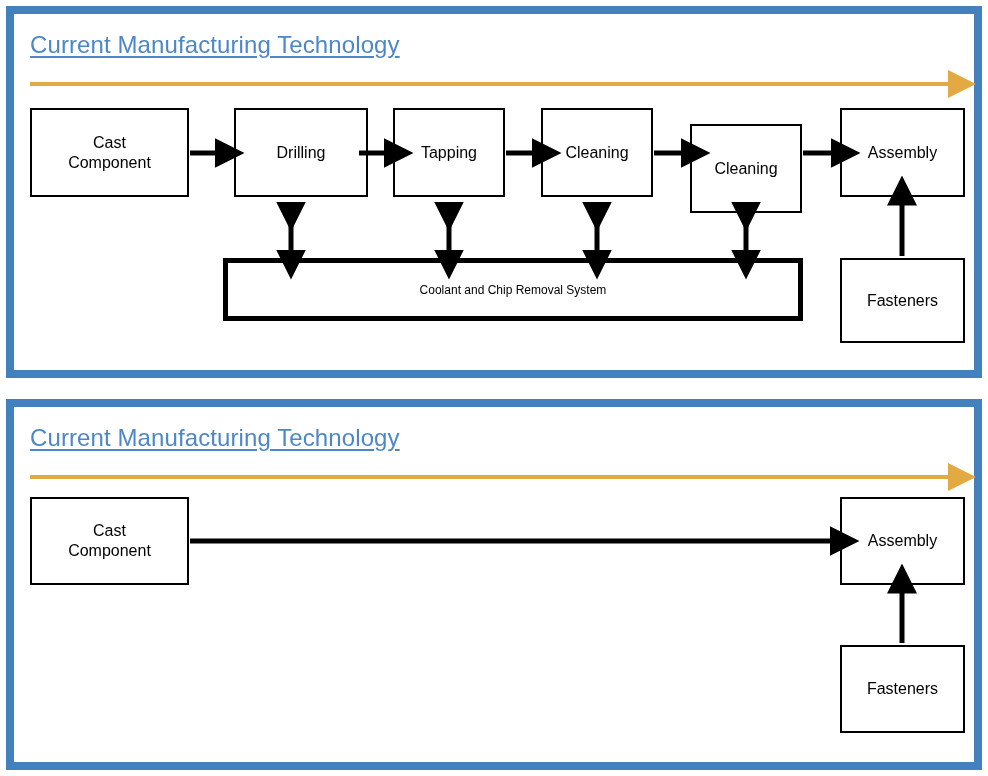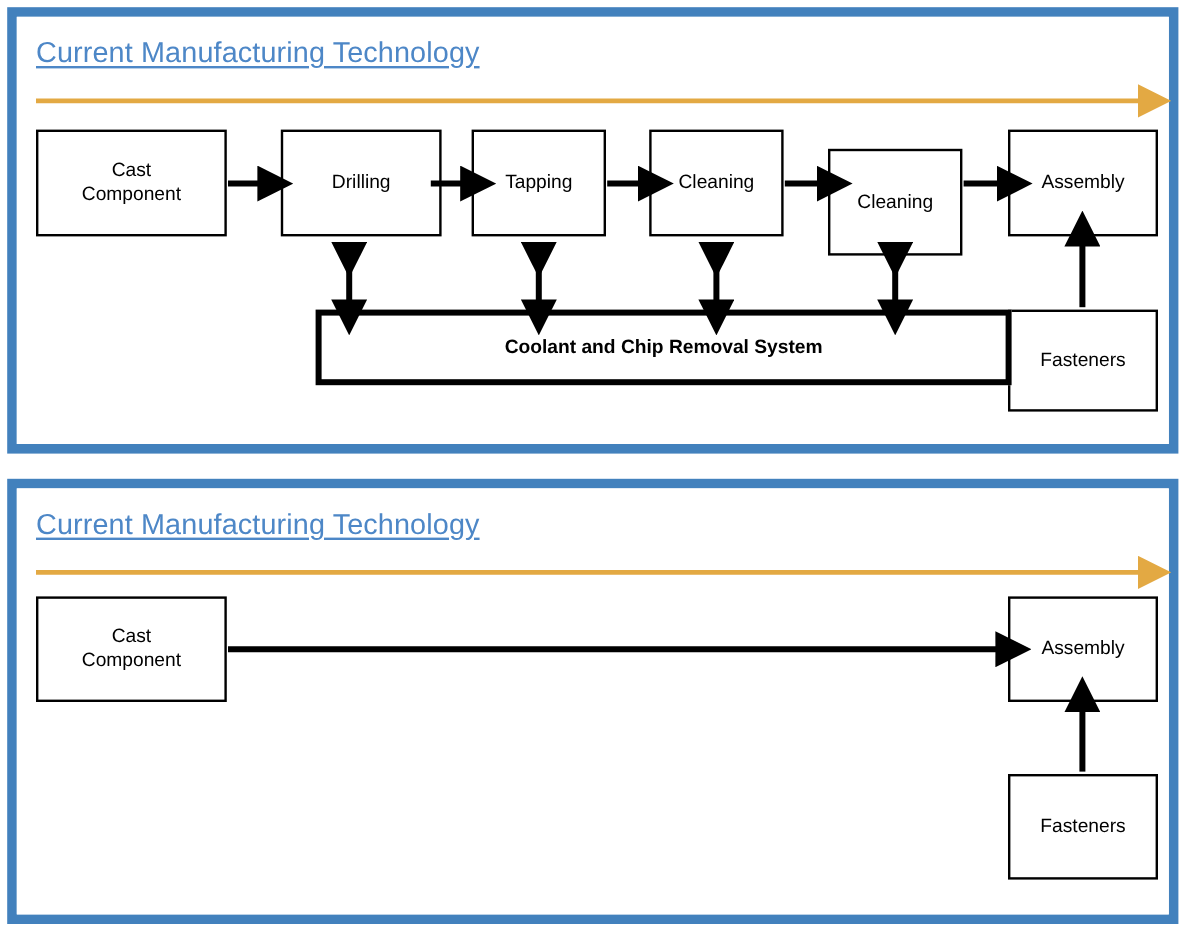--- a/index.html
+++ b/index.html
@@ -75,23 +75,22 @@
     align-items: center;
     justify-content: center;
     text-align: center;
     color: #000000;
     font-size: 16px;
     line-height: 20px;
     font-family: "Liberation Sans", sans-serif;
   }
   .node.thick {
     border-width: 5px;
-    font-weight: bold;
-    font-size: 16px;
-    margin-left: 40px;
+    font-weight: normal;
+    font-size: 12px;
   }
   .node-label { display: block; }
 
   
   .connectors {
     position: absolute;
     left: 0;
     top: 0;
     width: 100%;
     height: 100%;

